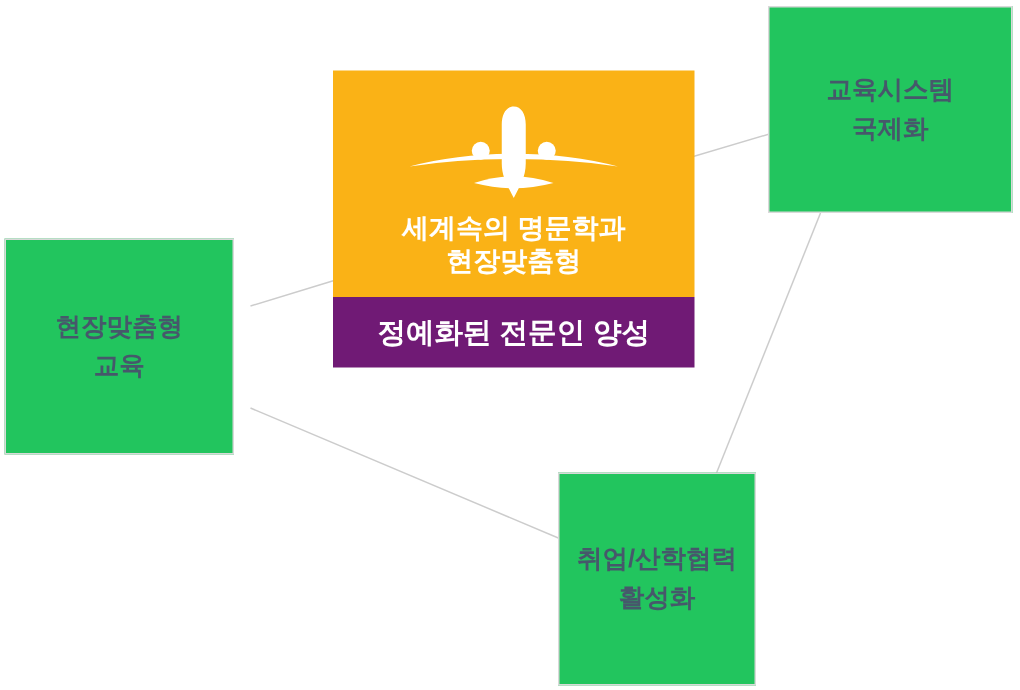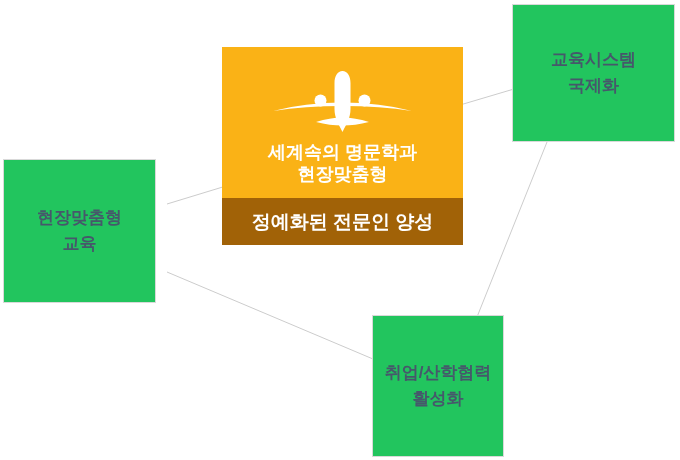--- a/index.html
+++ b/index.html
@@ -38,21 +38,21 @@
     padding-top:22px;
     box-sizing:border-box;
   }
   #plane-svg{display:block;width:145px;height:66px;}
   #center-title{
     margin-top:6px;
     color:#ffffff;font-size:18px;font-weight:700;line-height:22px;
     text-align:center;white-space:nowrap;
   }
   #center-band{
-    background:#a16207;
+    background:#701a75;
     height:47px;flex:0 0 47px;
     display:flex;align-items:center;justify-content:center;
     color:#ffffff;font-size:19px;font-weight:700;white-space:nowrap;
   }
   #node-intl{left:512px;top:4px;width:163px;height:138px;}
   #node-field{left:3px;top:159px;width:153px;height:144px;}
   #node-employment{left:372px;top:315px;width:132px;height:142px;}
 </style>
 </head>
 <body>

